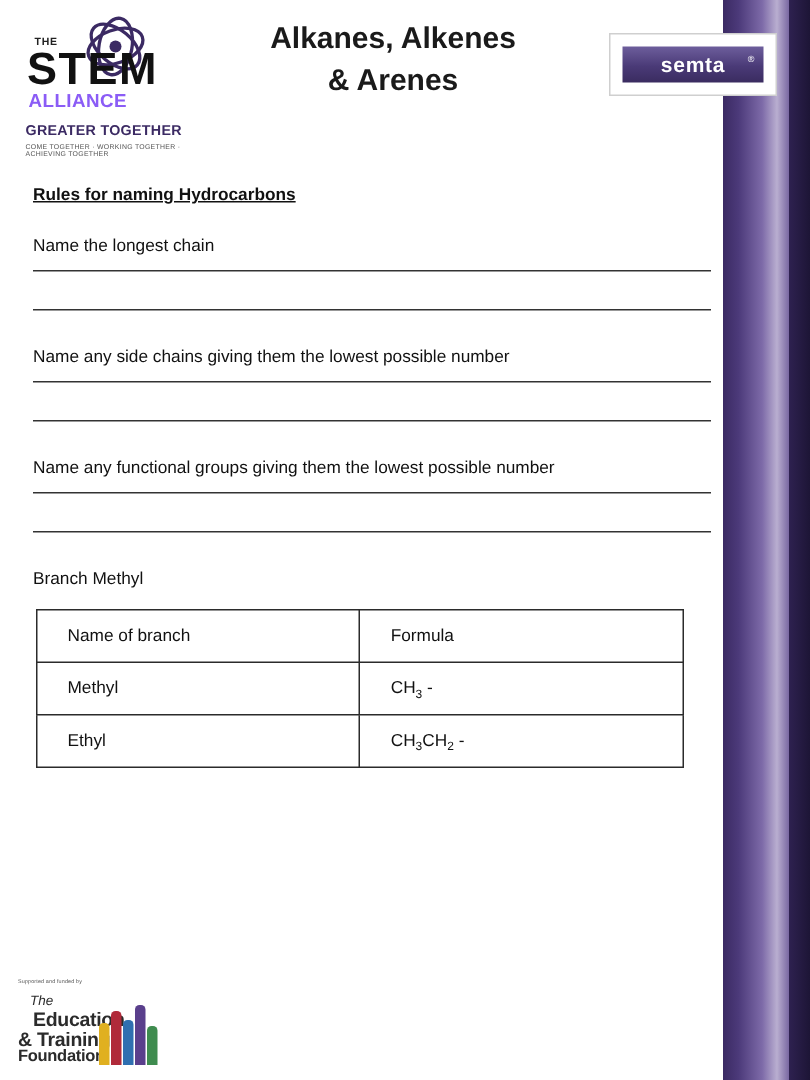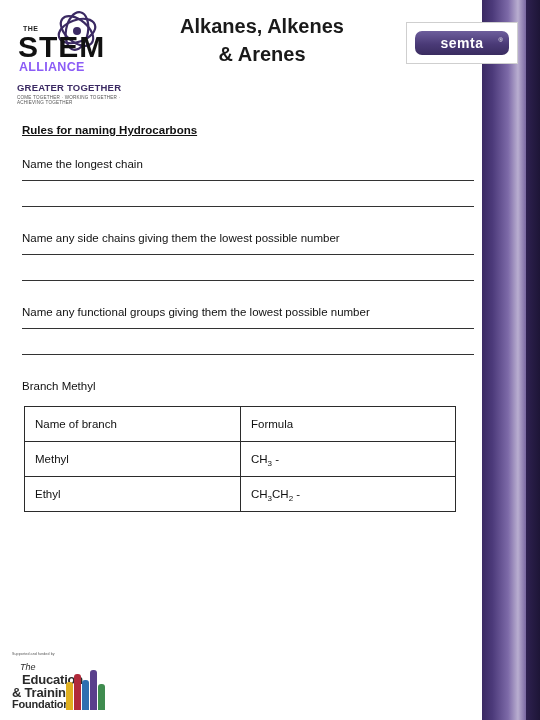--- a/index.html
+++ b/index.html
@@ -103,21 +103,21 @@
     position: absolute;
     left: 406px; top: 22px;
     width: 110px; height: 40px;
     background: #ffffff;
     border: 1px solid #cfcfcf;
   }
   .semta .pill {
     position: absolute;
     left: 8px; top: 8px;
     width: 94px; height: 24px;
-    border-radius: 7px;
+    border-radius: 0;
     background: linear-gradient(to bottom, #6d5e9c 0%, #4a3a77 55%, #3a2c60 100%);
   }
   .semta .pill-text {
     position: absolute;
     left: 0; top: 0;
     width: 94px; height: 24px;
     line-height: 24px;
     text-align: center;
     color: #ffffff;
     font-size: 14px;
@@ -164,21 +164,21 @@
     margin: 6px 0 14px 0;
   }
   table.branch-table {
     border-collapse: collapse;
     margin-left: 2px;
     width: 432px;
   }
   table.branch-table td {
     border: 1px solid #2b2b2b;
     height: 34px;
-    padding: 0 10px;
+    padding: 0 20px;
     font-size: 11.5px;
     color: #111;
     vertical-align: middle;
   }
   table.branch-table td.col1 { width: 216px; }
   table.branch-table td.col2 { width: 214px; }
   sub {
     font-size: 8px;
     vertical-align: baseline;
     position: relative;

